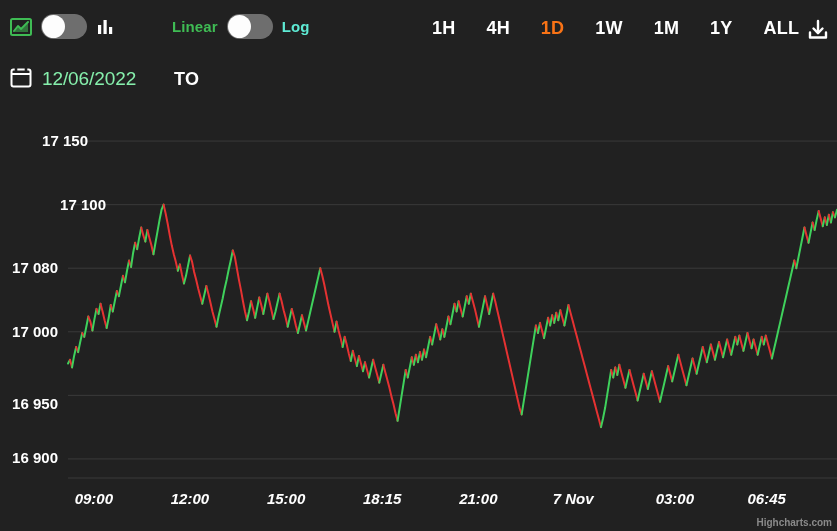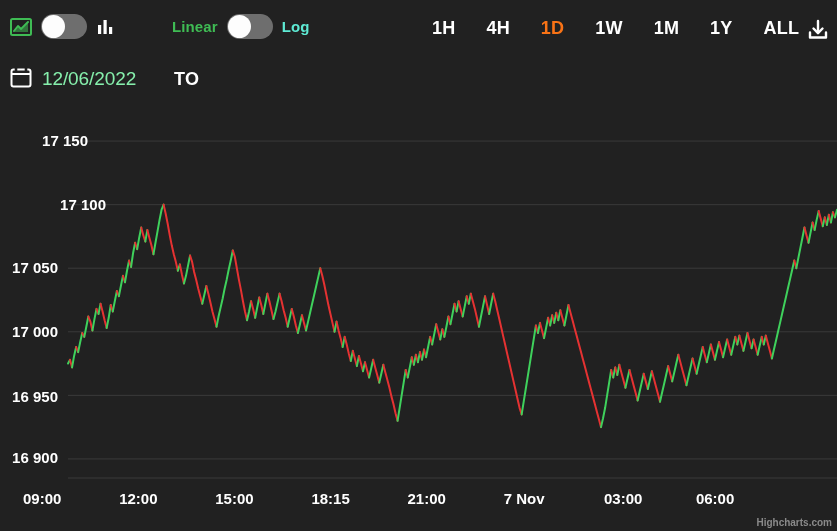--- a/index.html
+++ b/index.html
@@ -104,21 +104,21 @@
     width: 837px; height: 423px;
   }
   .axis-label {
     position: absolute;
     font-size: 15px;
     font-weight: bold;
     color: #ffffff;
     white-space: nowrap;
   }
   .y-label { text-align: right; }
-  .x-label { text-align: left; }
+  .x-label { text-align: right; font-style: italic; }
 
   .credit {
     position: absolute;
     right: 5px; bottom: 3px;
     font-size: 10px;
     color: #8a8a8a;
     font-weight: bold;
   }
 </style>
 </head>
@@ -359,34 +359,34 @@
           <polyline points="828.86,106.81 830.90,114.44" fill="none" stroke="#e53232" stroke-width="2" stroke-linejoin="round" stroke-linecap="round"></polyline>
           <polyline points="830.90,114.44 832.93,104.27" fill="none" stroke="#3fd15c" stroke-width="2" stroke-linejoin="round" stroke-linecap="round"></polyline>
           <polyline points="832.93,104.27 834.97,109.36" fill="none" stroke="#e53232" stroke-width="2" stroke-linejoin="round" stroke-linecap="round"></polyline>
           <polyline points="834.97,109.36 837.00,101.73" fill="none" stroke="#3fd15c" stroke-width="2" stroke-linejoin="round" stroke-linecap="round"></polyline>
         </g>
       <line id="xaxis" x1="68" y1="370" x2="837" y2="370" stroke="#3a3a3a" stroke-width="1"></line>
     </svg>
 
     <div id="ylabels">
         <div class="axis-label y-label" style="left: 0px; width: 58px; top: 341px;">16 900</div>
-        <div class="axis-label y-label" style="left: 0px; width: 58px; top: 280px;">16 950</div>
+        <div class="axis-label y-label" style="left: 0px; width: 58px; top: 287px;">16 950</div>
         <div class="axis-label y-label" style="left: 0px; width: 58px; top: 214.786px;">17 000</div>
-        <div class="axis-label y-label" style="left: 0px; width: 58px; top: 151.214px;">17 050</div>
+        <div class="axis-label y-label" style="left: 0px; width: 58px; top: 151.214px;">17 080</div>
         <div class="axis-label y-label" style="left: 8px; width: 58px; top: 87.6429px; margin-left: 40px;">17 100</div>
         <div class="axis-label y-label" style="left: 0px; width: 58px; top: 24.0714px; margin-left: 30px;">17 150</div>
       </div>
     <div id="xlabels">
         <div class="axis-label x-label" style="left: 23px; width: 90px; top: 382px;">09:00</div>
         <div class="axis-label x-label" style="left: 119.125px; width: 90px; top: 382px;">12:00</div>
         <div class="axis-label x-label" style="left: 215.25px; width: 90px; top: 382px;">15:00</div>
         <div class="axis-label x-label" style="left: 311.375px; width: 90px; top: 382px;">18:15</div>
         <div class="axis-label x-label" style="left: 407.5px; width: 90px; top: 382px;">21:00</div>
         <div class="axis-label x-label" style="left: 503.625px; width: 90px; top: 382px;">7 Nov</div>
         <div class="axis-label x-label" style="left: 604px; width: 90px; top: 382px;">03:00</div>
-        <div class="axis-label x-label" style="left: 695.875px; width: 90px; top: 382px;">06:00</div>
+        <div class="axis-label x-label" style="left: 695.875px; width: 90px; top: 382px;">06:45</div>
       </div>
 
     
 
     <div class="credit">Highcharts.com</div>
   </div>
 </div>
 
 </body></html>

